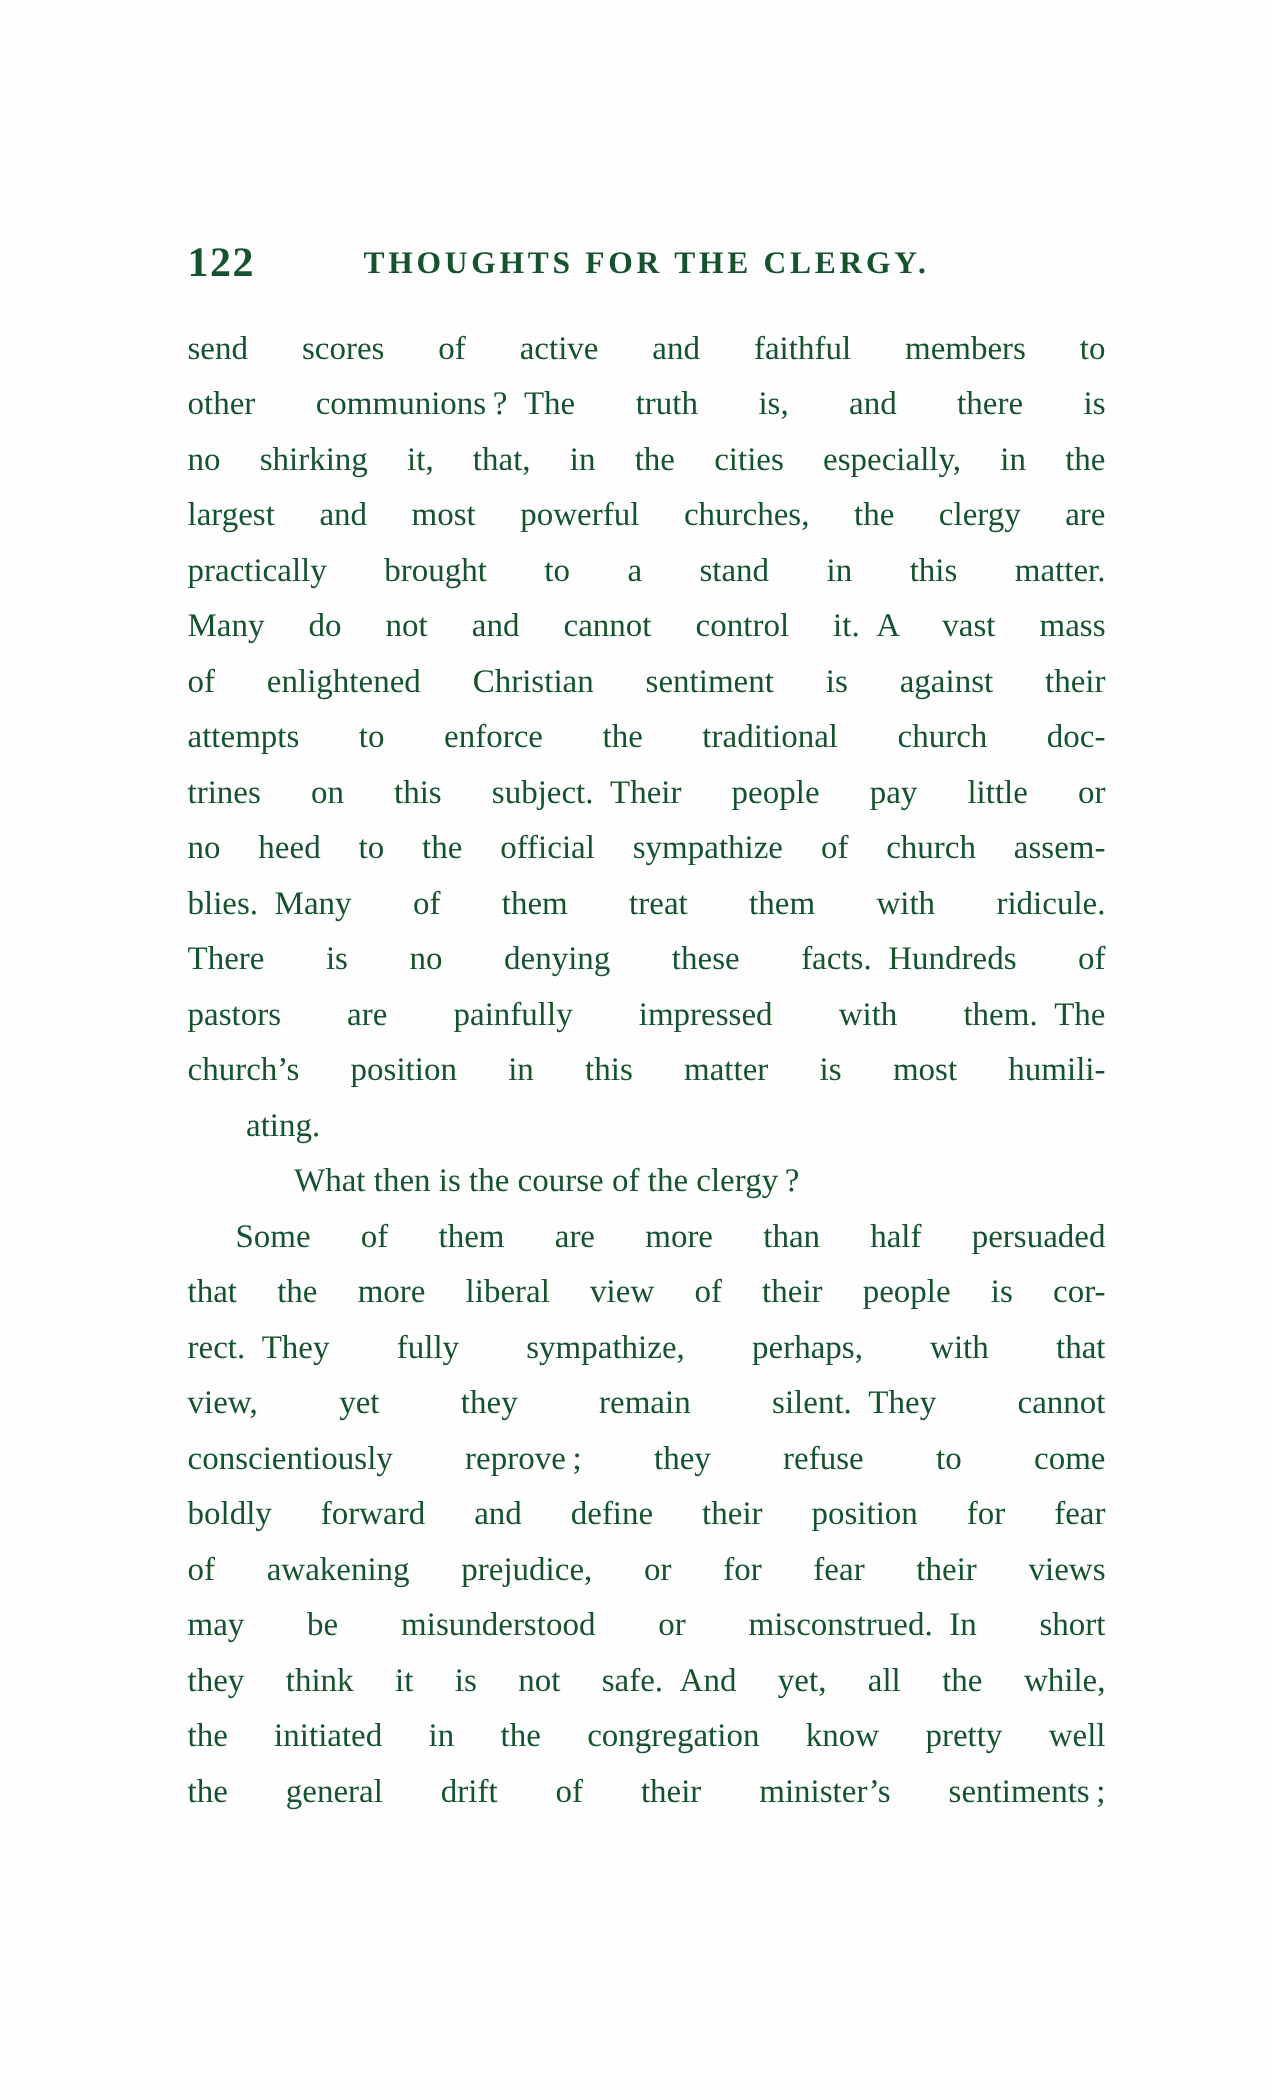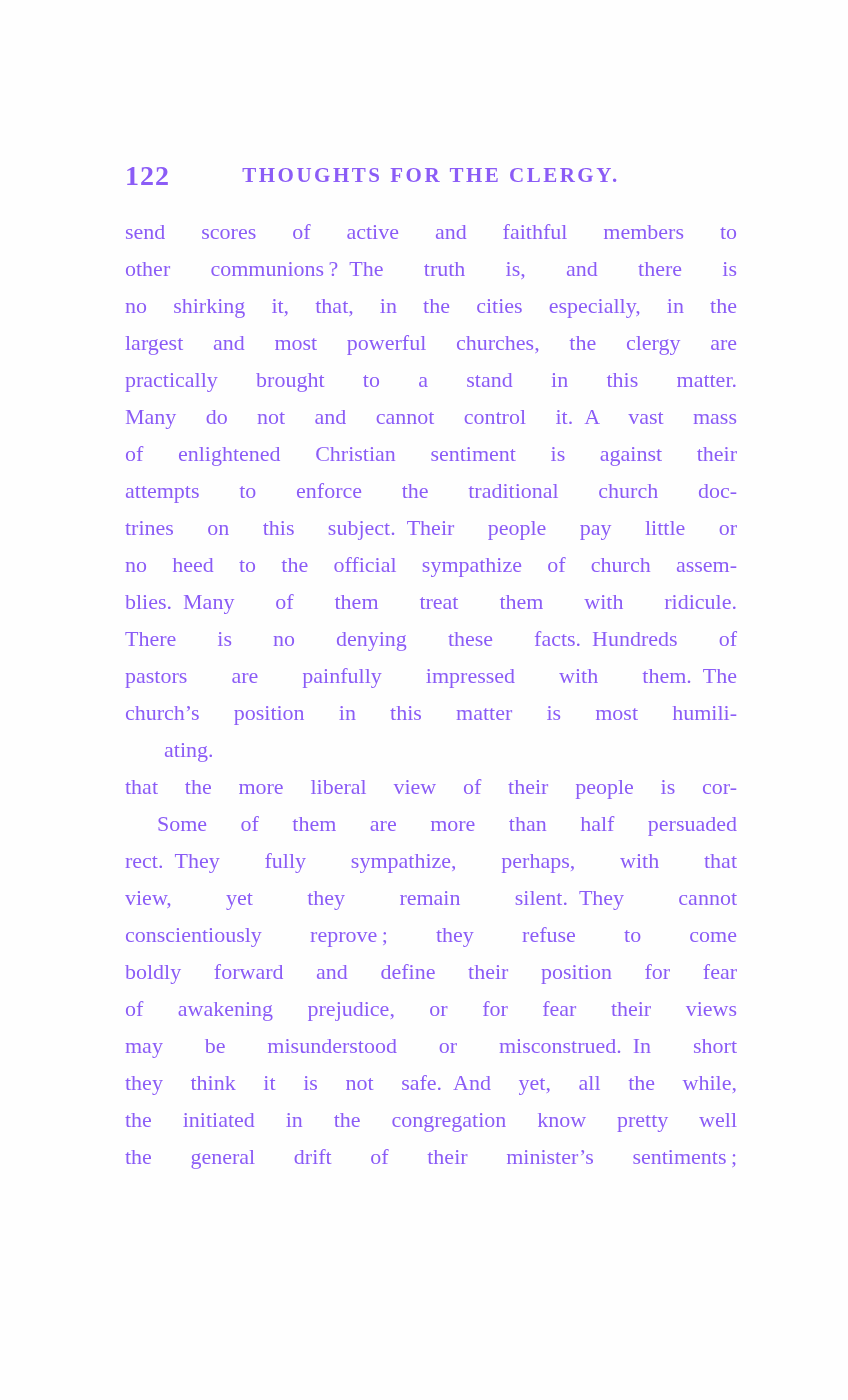--- a/index.html
+++ b/index.html
@@ -7,21 +7,21 @@
     padding: 0;
     background: #ffffff;
   }
   .page {
     position: relative;
     width: 848px;
     height: 1400px;
     background: #fefefe;
     overflow: hidden;
     font-family: "Liberation Serif", serif;
-    color: #8b5cf6;
+    color: #14532d;
   }
   .header {
     position: absolute;
     top: 160px;
     left: 125px;
     width: 612px;
     height: 40px;
   }
   .page-number {
     position: absolute;
@@ -82,22 +82,23 @@
       <div class="line">Many do not and cannot control it. A vast mass</div>
       <div class="line">of enlightened Christian sentiment is against their</div>
       <div class="line">attempts to enforce the traditional church doc-</div>
       <div class="line">trines on this subject. Their people pay little or</div>
       <div class="line">no heed to the official sympathize of church assem-</div>
       <div class="line">blies. Many of them treat them with ridicule.</div>
       <div class="line">There is no denying these facts. Hundreds of</div>
       <div class="line">pastors are painfully impressed with them. The</div>
       <div class="line">church’s position in this matter is most humili-</div>
       <div class="line left">ating.</div>
+      <div class="line left indent">What then is the course of the clergy ?</div>
+      <div class="line indent">Some of them are more than half persuaded</div>
       <div class="line">that the more liberal view of their people is cor-</div>
-      <div class="line indent">Some of them are more than half persuaded</div>
       <div class="line">rect. They fully sympathize, perhaps, with that</div>
       <div class="line">view, yet they remain silent. They cannot</div>
       <div class="line">conscientiously reprove ; they refuse to come</div>
       <div class="line">boldly forward and define their position for fear</div>
       <div class="line">of awakening prejudice, or for fear their views</div>
       <div class="line">may be misunderstood or misconstrued. In short</div>
       <div class="line">they think it is not safe. And yet, all the while,</div>
       <div class="line">the initiated in the congregation know pretty well</div>
       <div class="line">the general drift of their minister’s sentiments ;</div>
     </div>

